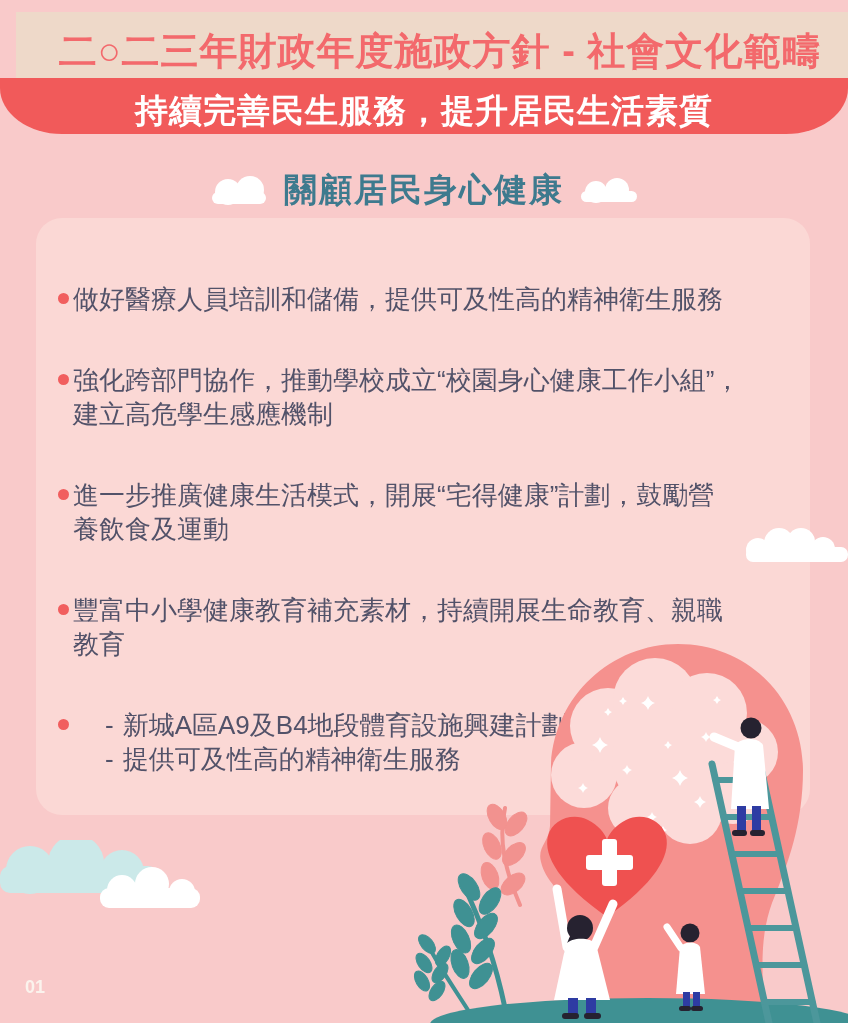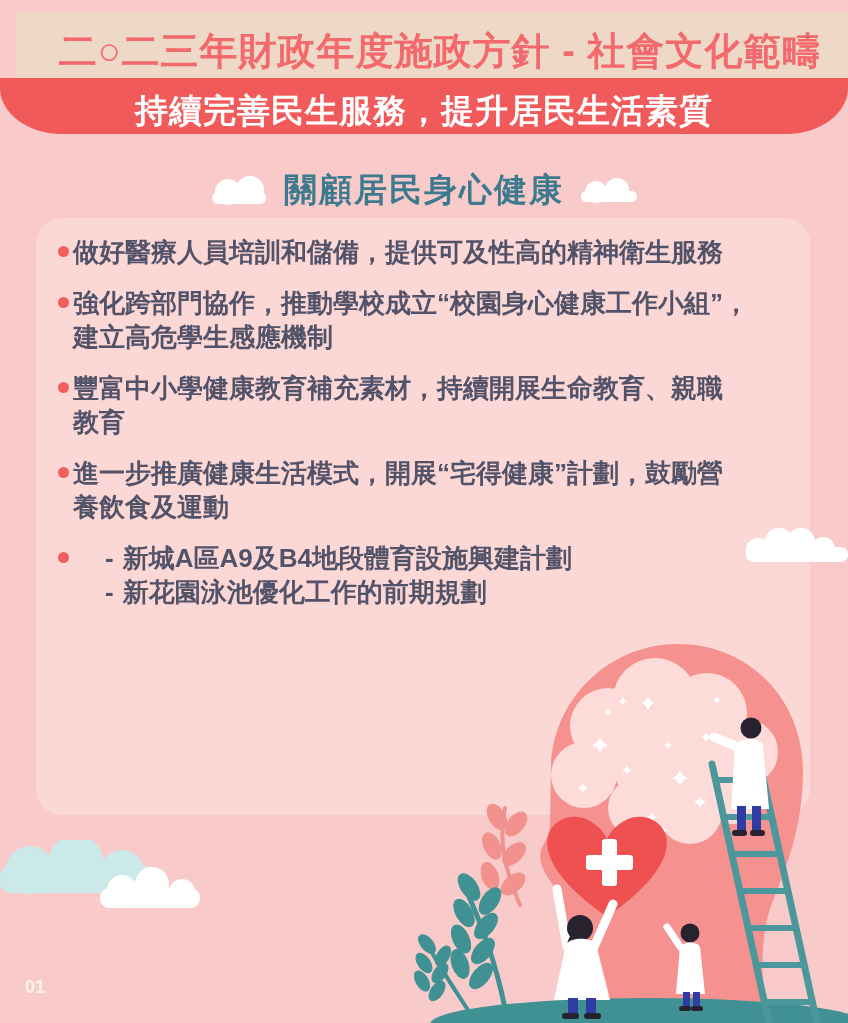--- a/index.html
+++ b/index.html
@@ -36,21 +36,21 @@
   .section-title-row h3{font-size:33px;font-weight:900;color:var(--teal-title);letter-spacing:2px;}
   .cloud-svg{display:block;}
   .panel{
     position:absolute;left:36px;top:218px;width:774px;height:597px;
     background:var(--panel-pink);border-radius:26px;
     padding:17px 20px 0 22px;
   }
   ul.bullets{list-style:none;}
   ul.bullets li{
     position:relative;padding-left:15px;margin-bottom:17px;
-    font-size:26px;line-height:34px;color:var(--body-text);font-weight:700;
+    font-size:26px;line-height:34px;color:var(--body-text);font-weight:400;margin-top:47px;
   }
   ul.bullets li .dot{
     position:absolute;left:0;top:11px;width:11px;height:11px;border-radius:50%;
     background:var(--dot-red);
   }
   .btext{white-space:pre-line;}
   .subs{padding-left:32px;}
   .sub-row{display:block;}
   .sub-row .dash{margin-right:9px;}
   .page-number{
@@ -97,33 +97,33 @@
       <span class="dot"></span>
       <span class="btext">做好醫療人員培訓和儲備，提供可及性高的精神衛生服務</span>
     </li>
     <li>
       <span class="dot"></span>
       <span class="btext">強化跨部門協作，推動學校成立“校園身心健康工作小組”，
 建立高危學生感應機制</span>
     </li>
     <li>
       <span class="dot"></span>
+      <span class="btext">進一步推廣健康生活模式，開展“宅得健康”計劃，鼓勵營
+養飲食及運動</span>
+    </li>
+    <li>
+      <span class="dot"></span>
       <span class="btext">豐富中小學健康教育補充素材，持續開展生命教育、親職
 教育</span>
     </li>
     <li>
       <span class="dot"></span>
-      <span class="btext">進一步推廣健康生活模式，開展“宅得健康”計劃，鼓勵營
-養飲食及運動</span>
-    </li>
-    <li>
-      <span class="dot"></span>
       <div class="subs">
         <span class="sub-row"><span class="dash">-</span><span>新城A區A9及B4地段體育設施興建計劃</span></span>
-        <span class="sub-row"><span class="dash">-</span><span>新花園泳池優化工作的前期規劃</span></span>
+        <span class="sub-row"><span class="dash">-</span><span>提供可及性高的精神衛生服務</span></span>
       </div>
     </li>
   </ul>
 </div>
 
 <svg class="illu" style="left:380px;top:520px;" width="468" height="503" viewBox="380 520 468 503">
   <defs>
     <path id="spark" d="M0 -1 Q0.25 -0.25 1 0 Q0.25 0.25 0 1 Q-0.25 0.25 -1 0 Q-0.25 -0.25 0 -1 Z"></path>
   </defs>
 

